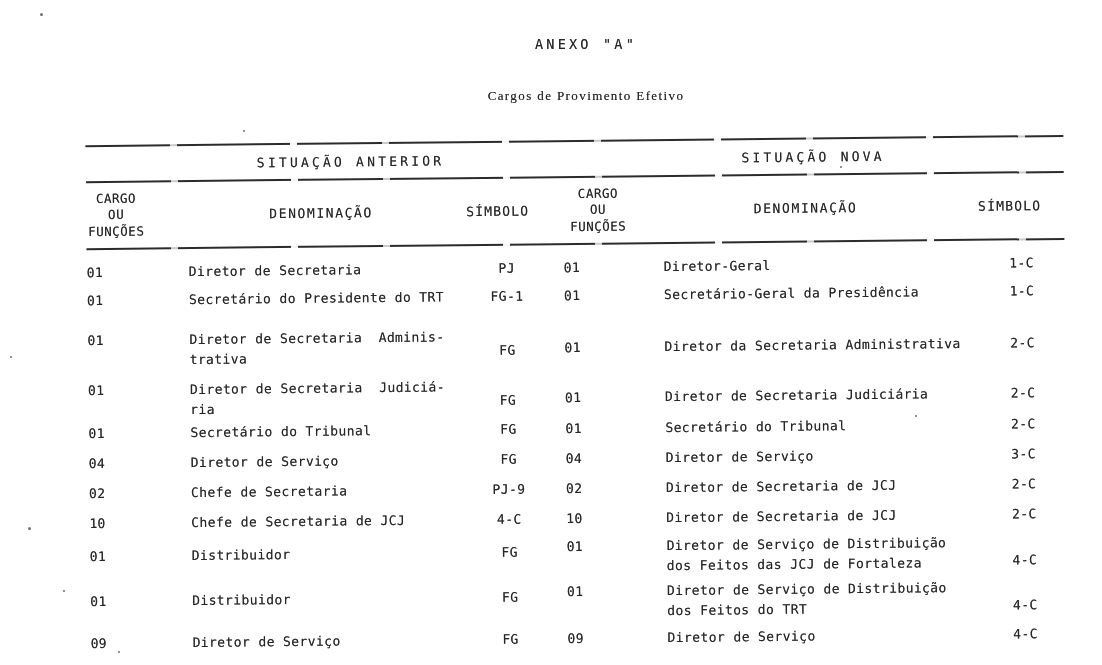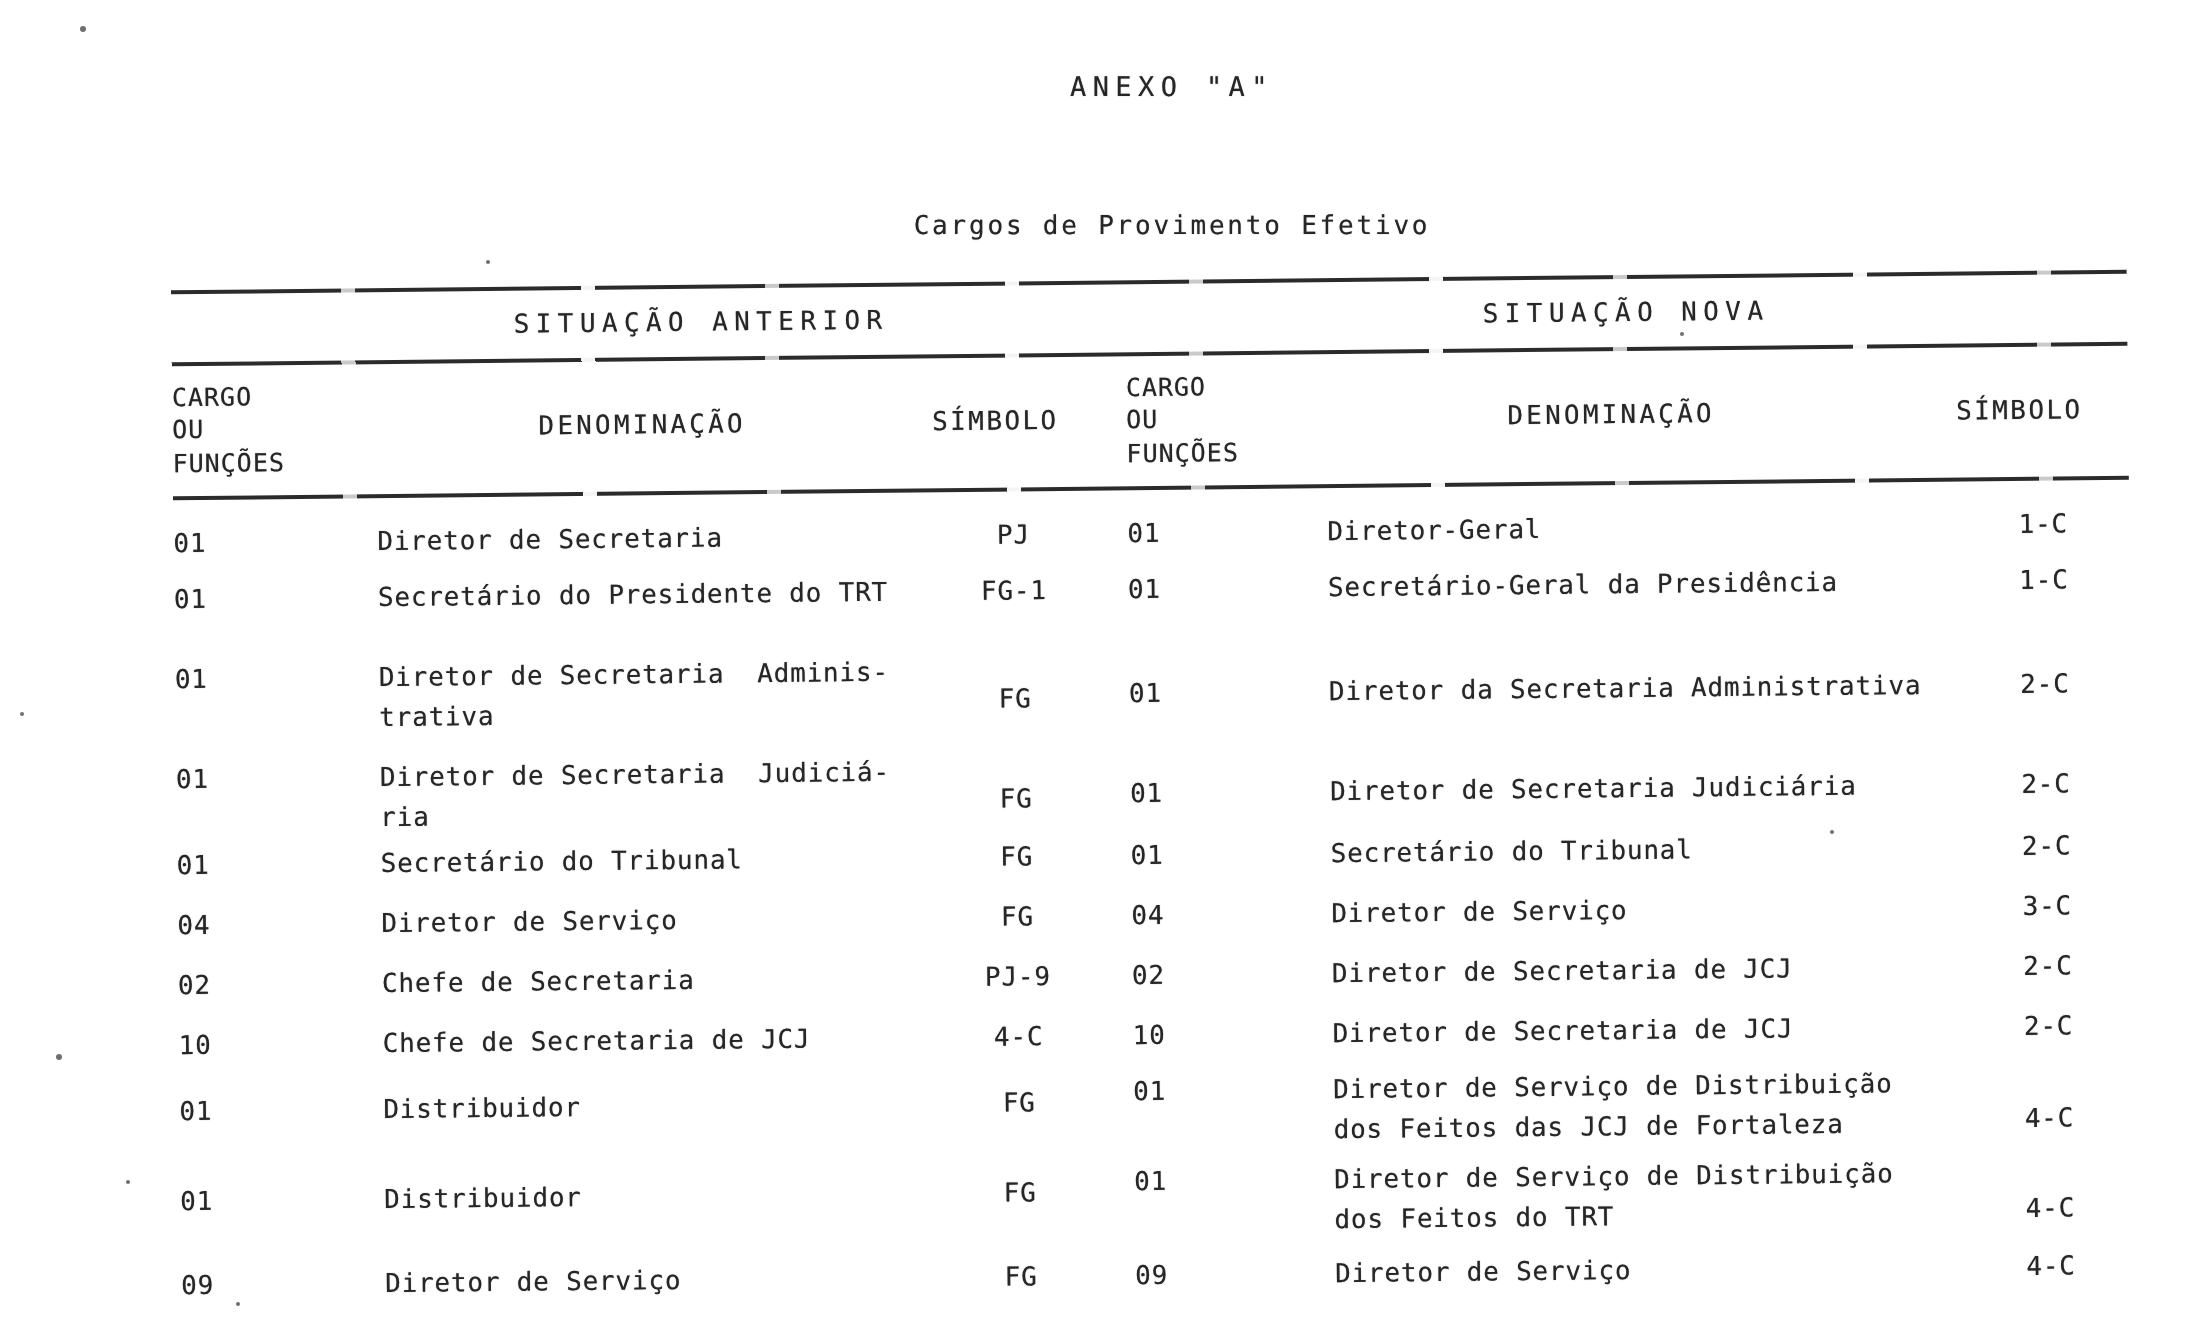--- a/index.html
+++ b/index.html
@@ -7,21 +7,21 @@
     position:relative;
     width:1102px;height:665px;
     background:#ffffff;
     overflow:hidden;
     font-family:"DejaVu Sans Mono", monospace;
     color:#262626;
   }
   .ink{ text-shadow:0 0 0.5px rgba(20,20,20,0.55); }
   .t1{position:absolute;left:70px;top:36px;width:1032px;text-align:center;font-size:13.5px;letter-spacing:3.2px;}
   .t2{position:absolute;left:70px;top:76px;width:1032px;text-align:center;font-size:13.5px;letter-spacing:2.4px;}
-  .t3{position:absolute;left:70px;top:106px;width:1032px;text-align:center;font-size:13px;letter-spacing:1.4px;}
+  .t3{position:absolute;left:70px;top:88px;width:1032px;text-align:center;font-size:13px;letter-spacing:1.4px;font-family:Liberation Serif, serif;}
 
   
   .table-area{
     position:absolute;left:88px;top:130px;width:978px;
     transform:rotate(-0.6deg);
     transform-origin:50% 50%;
   }
   .rule{
     height:2px;width:100%;
     background:repeating-linear-gradient(90deg,
@@ -32,21 +32,21 @@
   }
   .rule.r1{margin-top:10px;}
   .section-band{display:flex;height:34px;align-items:center;}
   .sec-l{width:460px;text-align:center;padding-left:70px;box-sizing:border-box;font-size:13px;letter-spacing:3.2px;}
   .sec-gap{width:17px;}
   .sec-r{width:501px;text-align:center;font-size:13px;letter-spacing:3.2px;}
 
   .header-band{display:flex;height:65px;align-items:center;}
   .half-l{width:460px;display:grid;grid-template-columns:60px 320px 80px;}
   .half-r{width:501px;margin-left:17px;display:grid;grid-template-columns:70px 345px 86px;}
-  .hdr-cargo{text-align:left;font-size:12.5px;line-height:1.3;letter-spacing:0.5px;white-space:pre-line;}
+  .hdr-cargo{text-align:center;font-size:12.5px;line-height:1.3;letter-spacing:0.5px;white-space:pre-line;}
   .hdr-denom{text-align:center;font-size:13px;letter-spacing:1.6px;align-self:center;}
   .half-l .hdr-denom{padding-left:30px;}
   .hdr-simb{text-align:left;font-size:13px;letter-spacing:1.2px;align-self:center;}
 
   
   .tbody{padding-top:10px;}
   .trow{display:flex;}
   .trow .half-l,.trow .half-r{align-items:start;align-content:start;}
   .trow:nth-child(1){height:28px;}
   .trow:nth-child(2){height:28px;}

